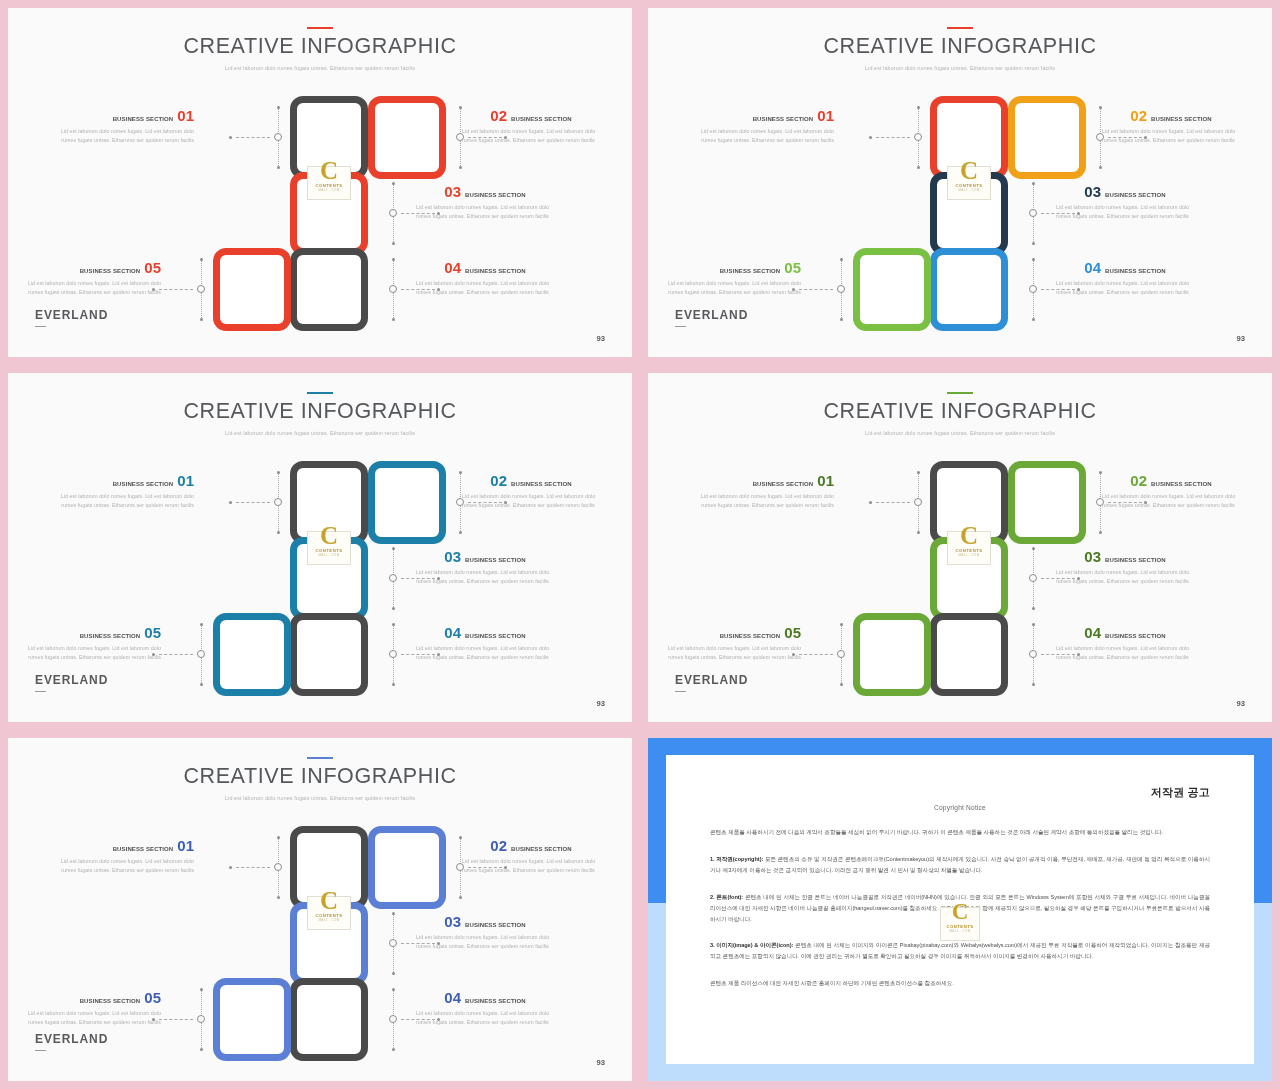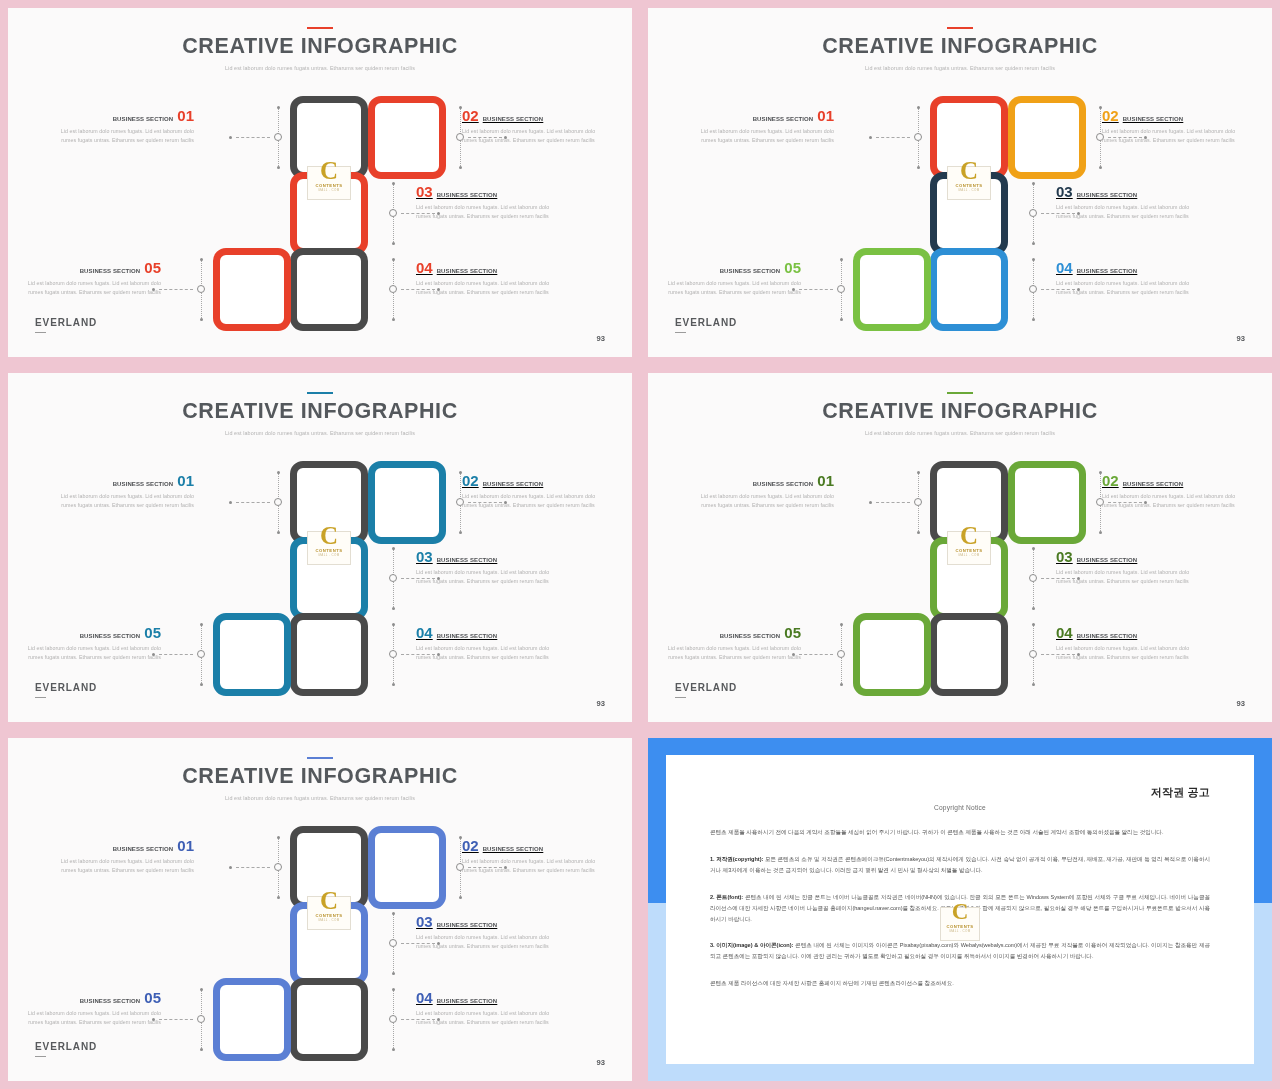--- a/index.html
+++ b/index.html
@@ -27,34 +27,34 @@
   
   .accent-bar {
     position: absolute; top: 19px; left: 50%;
     transform: translateX(-50%);
     width: 26px; height: 2px;
   }
   .slide-title {
     position: absolute; top: 26px; left: 0; right: 0;
     text-align: center;
     font-size: 21.5px; letter-spacing: .6px;
-    color: #54585c; font-weight: 700;
+    color: #54585c; font-weight: 400;
   }
   .slide-sub {
     position: absolute; top: 56px; left: 50%;
     transform: translateX(-50%);
     width: 290px; text-align: center;
     font-size: 5.4px; line-height: 1.7; color: #b4b3b3;
     letter-spacing: .1px;
   }
 
   
   .foot-brand {
-    position: absolute; left: 27px; bottom: 26px;
-    font-size: 10px; font-weight: 700; letter-spacing: .9px;
+    position: absolute; left: 27px; bottom: 32px;
+    font-size: 12px; font-weight: 700; letter-spacing: .9px;
     color: #57595c; padding-bottom: 3px;
   }
   .foot-brand::after {
     content: ""; position: absolute; left: 0; bottom: -2px;
     width: 11px; height: 1px; background: #9b9b9b;
   }
   .foot-page {
     position: absolute; right: 27px; bottom: 14px;
     font-size: 7.6px; font-weight: 700; color: #57595c;
   }
@@ -125,21 +125,21 @@
     position: absolute; width: 3px; height: 3px;
     border-radius: 50%; background: #8d8d8d;
   }
 
   
   .tblock { position: absolute; width: 138px; }
   .tblock.left  { text-align: right; }
   .tblock.right { text-align: left; }
   .thead { display: flex; align-items: baseline; gap: 4px; white-space: nowrap; }
   .tblock.left  .thead { justify-content: flex-end; }
-  .tblock.right .thead { justify-content: flex-start; text-decoration: underline; }
+  .tblock.right .thead { justify-content: center; }
   .tnum { font-size: 15px; font-weight: 700; line-height: 1; }
   .tlab { font-size: 6px; font-weight: 700; color: #4e5053; letter-spacing: .1px; }
   .tbody {
     margin-top: 4px; font-size: 5.3px; line-height: 1.75;
     color: #b2b1b1; letter-spacing: .05px;
   }
 
   
   .t1 { left: 48px;  top: 28px; }
   .t2 { left: 454px; top: 28px; }

